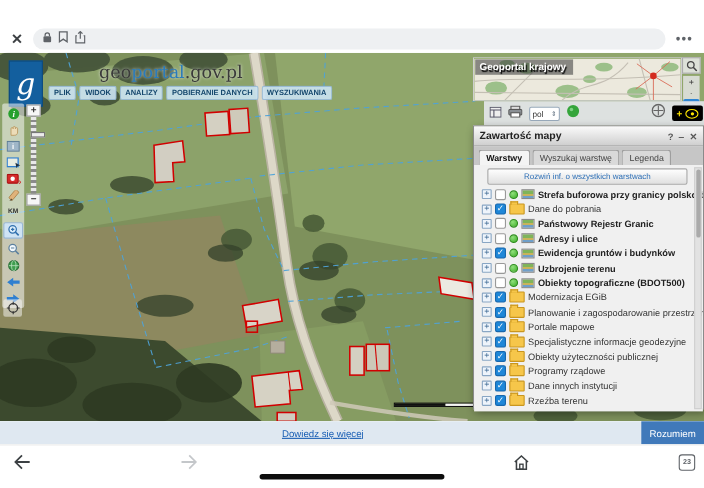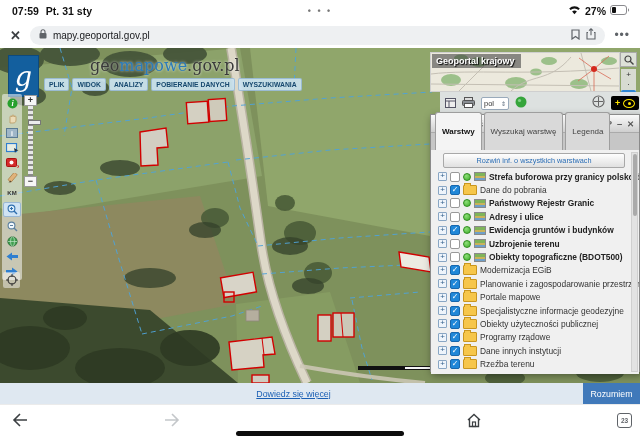--- a/index.html
+++ b/index.html
@@ -87,21 +87,21 @@
 
   
   .panel{top:66px;left:430px;width:210px;height:258px;background:#ececec;border:1px solid #8a8a8a;
          box-sizing:border-box;box-shadow:2px 3px 8px rgba(0,0,0,.45);}
   .p-header{height:17px;background:linear-gradient(#fafafa,#cfcfcf);border-bottom:1px solid #aaa;
             display:flex;align-items:center;padding:0 5px;}
   .p-title{font-size:9.5px;font-weight:bold;color:#222;}
   .p-ctrls{margin-left:auto;display:flex;gap:5px;font-size:8.5px;color:#555;font-weight:bold;}
   .p-tabs{height:17px;background:#c6c6c6;display:flex;align-items:flex-end;padding-left:4px;gap:2px;}
   .ptab{font-size:8px;color:#444;background:#d9d9d9;border:1px solid #9e9e9e;border-bottom:none;
-        border-radius:3px 3px 0 0;padding:14px 6px;}
+        border-radius:3px 3px 0 0;padding:2px 6px;}
   .ptab.active{background:#f4f4f4;font-weight:bold;color:#111;}
   .p-body{position:relative;height:224px;background:#f0f0f0;overflow:hidden;}
   .expandbtn{margin:3px 14px 2px 12px;height:13px;border:1px solid #a8a8a8;border-radius:2px;
              background:linear-gradient(#fefefe,#e0e0e0);color:#2a6db5;font-size:7.3px;
              display:flex;align-items:center;justify-content:center;}
   .lrow{height:13.4px;display:flex;align-items:center;gap:3px;padding-left:7px;}
   .expix{width:9px;height:9px;border:1px solid #89a6c4;background:#eef4fb;border-radius:1px;box-sizing:border-box;
          font-size:8px;line-height:6px;color:#35628e;text-align:center;flex:0 0 auto;}
   .cb{width:10px;height:10px;border:1px solid #999;border-radius:2px;background:#fff;box-sizing:border-box;
       flex:0 0 auto;display:flex;align-items:center;justify-content:center;}
@@ -129,54 +129,30 @@
   .nav-ic{position:absolute;top:8px;display:flex;align-items:center;justify-content:center;}
   .tabbox{width:13px;height:13px;border:1.6px solid #5f6368;border-radius:3px;font-size:6.5px;color:#5f6368;
           font-weight:bold;display:flex;align-items:center;justify-content:center;}
   .homebar{position:absolute;left:236px;top:431px;width:168px;height:5px;background:#0d0d0d;border-radius:3px;}
 </style>
 </head>
 <body>
 
 <div class="screen">
 
-  <div class="abs statusbar">
-    <div class="sb-left">
-      <span>07:59</span>
-      <span>Pt. 31 sty</span>
-    </div>
-    <div class="sb-center">• • •</div>
-    <div class="sb-right">
-      <span>
-        <svg width="13" height="10" viewBox="0 0 13 10">
-            <path d="M6.5 9.3L8.9 6.6a3.6 3.6 0 0 0-4.8 0z" fill="#111"></path>
-            <path d="M1.2 3.4a7.8 7.8 0 0 1 10.6 0l-1.4 1.6a5.7 5.7 0 0 0-7.8 0z" fill="#111"></path>
-          </svg>
-      </span>
-      <span>27%</span>
-      <span>
-        <svg width="20" height="10" viewBox="0 0 20 10">
-            <rect x="0.5" y="0.5" width="16" height="9" rx="2.5" fill="none" stroke="#8a8a8e"></rect>
-            <rect x="2" y="2" width="4" height="6" rx="1" fill="#111"></rect>
-            <path d="M18 3.2v3.6a2 2 0 0 0 0-3.6z" fill="#8a8a8e"></path>
-          </svg>
-      </span>
-    </div>
-  </div>
 
   <div class="abs addressbar">
     <span class="close-x">✕</span>
     <div class="pill">
       <span>
         <svg width="8" height="10" viewBox="0 0 8 10">
             <rect x="0.5" y="4" width="7" height="5.5" rx="1" fill="#5f6368"></rect>
             <path d="M2 4V2.8a2 2 0 0 1 4 0V4" fill="none" stroke="#5f6368" stroke-width="1.1"></path>
           </svg>
       </span>
-      <span class="url">mapy.geoportal.gov.pl</span>
       <span>
         <svg width="9" height="11" viewBox="0 0 9 11">
             <path d="M1 1h7v9L4.5 7.6 1 10z" fill="none" stroke="#5f6368" stroke-width="1.2"></path>
           </svg>
       </span>
       <span>
         <svg width="10" height="12" viewBox="0 0 10 12">
             <path d="M5 0.8v6.4M3 2.6L5 0.8l2 1.8" fill="none" stroke="#5f6368" stroke-width="1.1"></path>
             <path d="M2 4.5H1v6.5h8V4.5H8" fill="none" stroke="#5f6368" stroke-width="1.1"></path>
           </svg>
@@ -257,21 +233,21 @@
         <polygon points="399,204 429,209 431,224 401,219" fill="#eceae2"></polygon>
       </g>
       <rect x="246" y="262" width="13" height="11" fill="#b5ae9e" stroke="#8f887a" stroke-width="0.8"></rect>
       <line x1="262" y1="290" x2="264" y2="307" stroke="#d10000" stroke-width="1"></line>
       <line x1="341" y1="265" x2="343" y2="289" stroke="#d10000" stroke-width="1"></line>
     </svg>
 
     <div class="abs logo">
         <span>g</span>
       </div>
-    <div class="abs brand"><span>geo</span><span class="mid">mapowe</span><span>.gov.pl</span></div>
+    <div class="abs brand"><span>geo</span><span class="mid">portal</span><span>.gov.pl</span></div>
     <div class="abs mainmenu">
       <span class="mitem">PLIK</span>
       <span class="mitem">WIDOK</span>
       <span class="mitem">ANALIZY</span>
       <span class="mitem">POBIERANIE DANYCH</span>
       <span class="mitem">WYSZUKIWANIA</span>
     </div>
 
     <div class="abs tools">
       <span class="tico">

